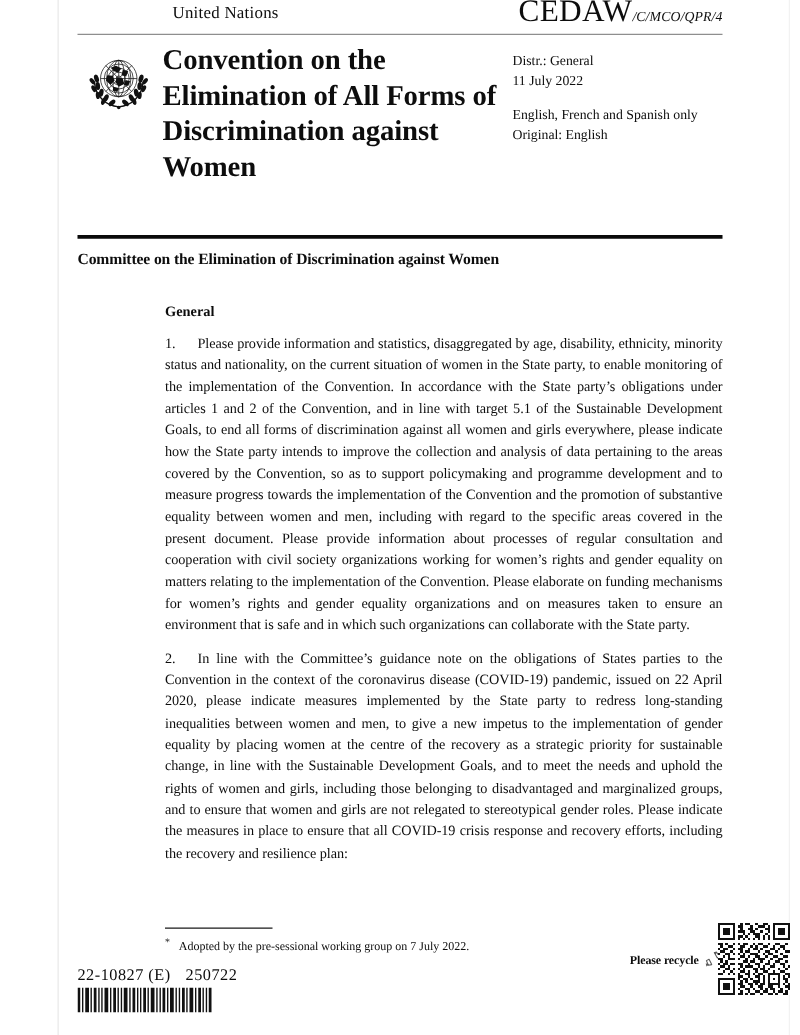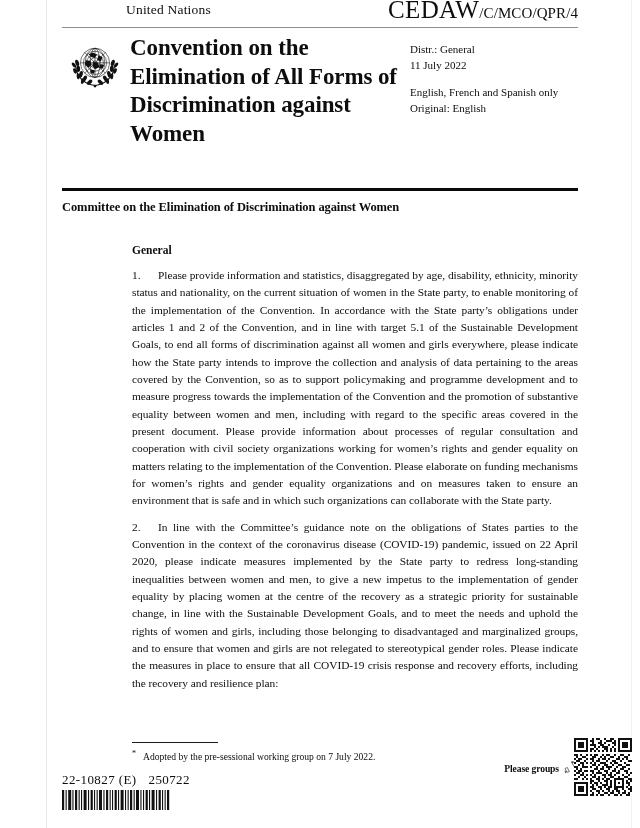--- a/index.html
+++ b/index.html
@@ -46,40 +46,41 @@
     width: 516px;
   }
 
   
   .masthead-top {
     position: relative;
     height: 24px;
   }
   .un-name {
     position: absolute;
-    left: 64px;
+    left: 76px;
     top: 2px;
     font-size: 13.5px;
     letter-spacing: 0.2px;
     white-space: nowrap;
   }
   .doc-symbol {
     position: absolute;
     right: 0;
     top: -4px;
     white-space: nowrap;
     text-align: right;
   }
   .doc-symbol .cedaw {
     font-size: 25px;
     letter-spacing: 0.3px;
   }
   .doc-symbol .suffix {
-    font-size: 15px;
+    font-size: 11px;
     letter-spacing: 0.1px;
+    font-style: italic;
   }
 
   .rule-thin {
     height: 1px;
     background: #8e8e8e;
     margin-top: 3px;
     width: 100%;
   }
 
   .masthead-body {
@@ -399,21 +400,21 @@
         <rect x="94.0" y="0" width="1.1" height="20"></rect>
         <rect x="96.6" y="0" width="2.2" height="20"></rect>
         <rect x="100.0" y="0" width="1.1" height="20"></rect>
         <rect x="102.6" y="0" width="1.1" height="20"></rect>
         <rect x="105.0" y="0" width="2.2" height="20"></rect>
       </g>
     </svg>
   </div>
 
   <div class="footer-right">
-    <span class="recycle-label">Please groups</span>
+    <span class="recycle-label">Please recycle</span>
     <svg class="recycle-icon" viewBox="0 0 64 64">
       <g fill="none" stroke="#222" stroke-width="3.2" stroke-linejoin="round">
         <path d="M32 8 L41 24 L48 20 L38 6 Z"></path>
         <path d="M52 30 L58 46 L50 48 L44 32 Z"></path>
         <path d="M14 46 L8 32 L16 28 L24 44 Z"></path>
       </g>
       <g fill="#222">
         <path d="M30 6 L40 6 L36 14 Z"></path>
         <path d="M56 44 L58 54 L48 50 Z"></path>
         <path d="M8 50 L6 40 L16 44 Z"></path>

